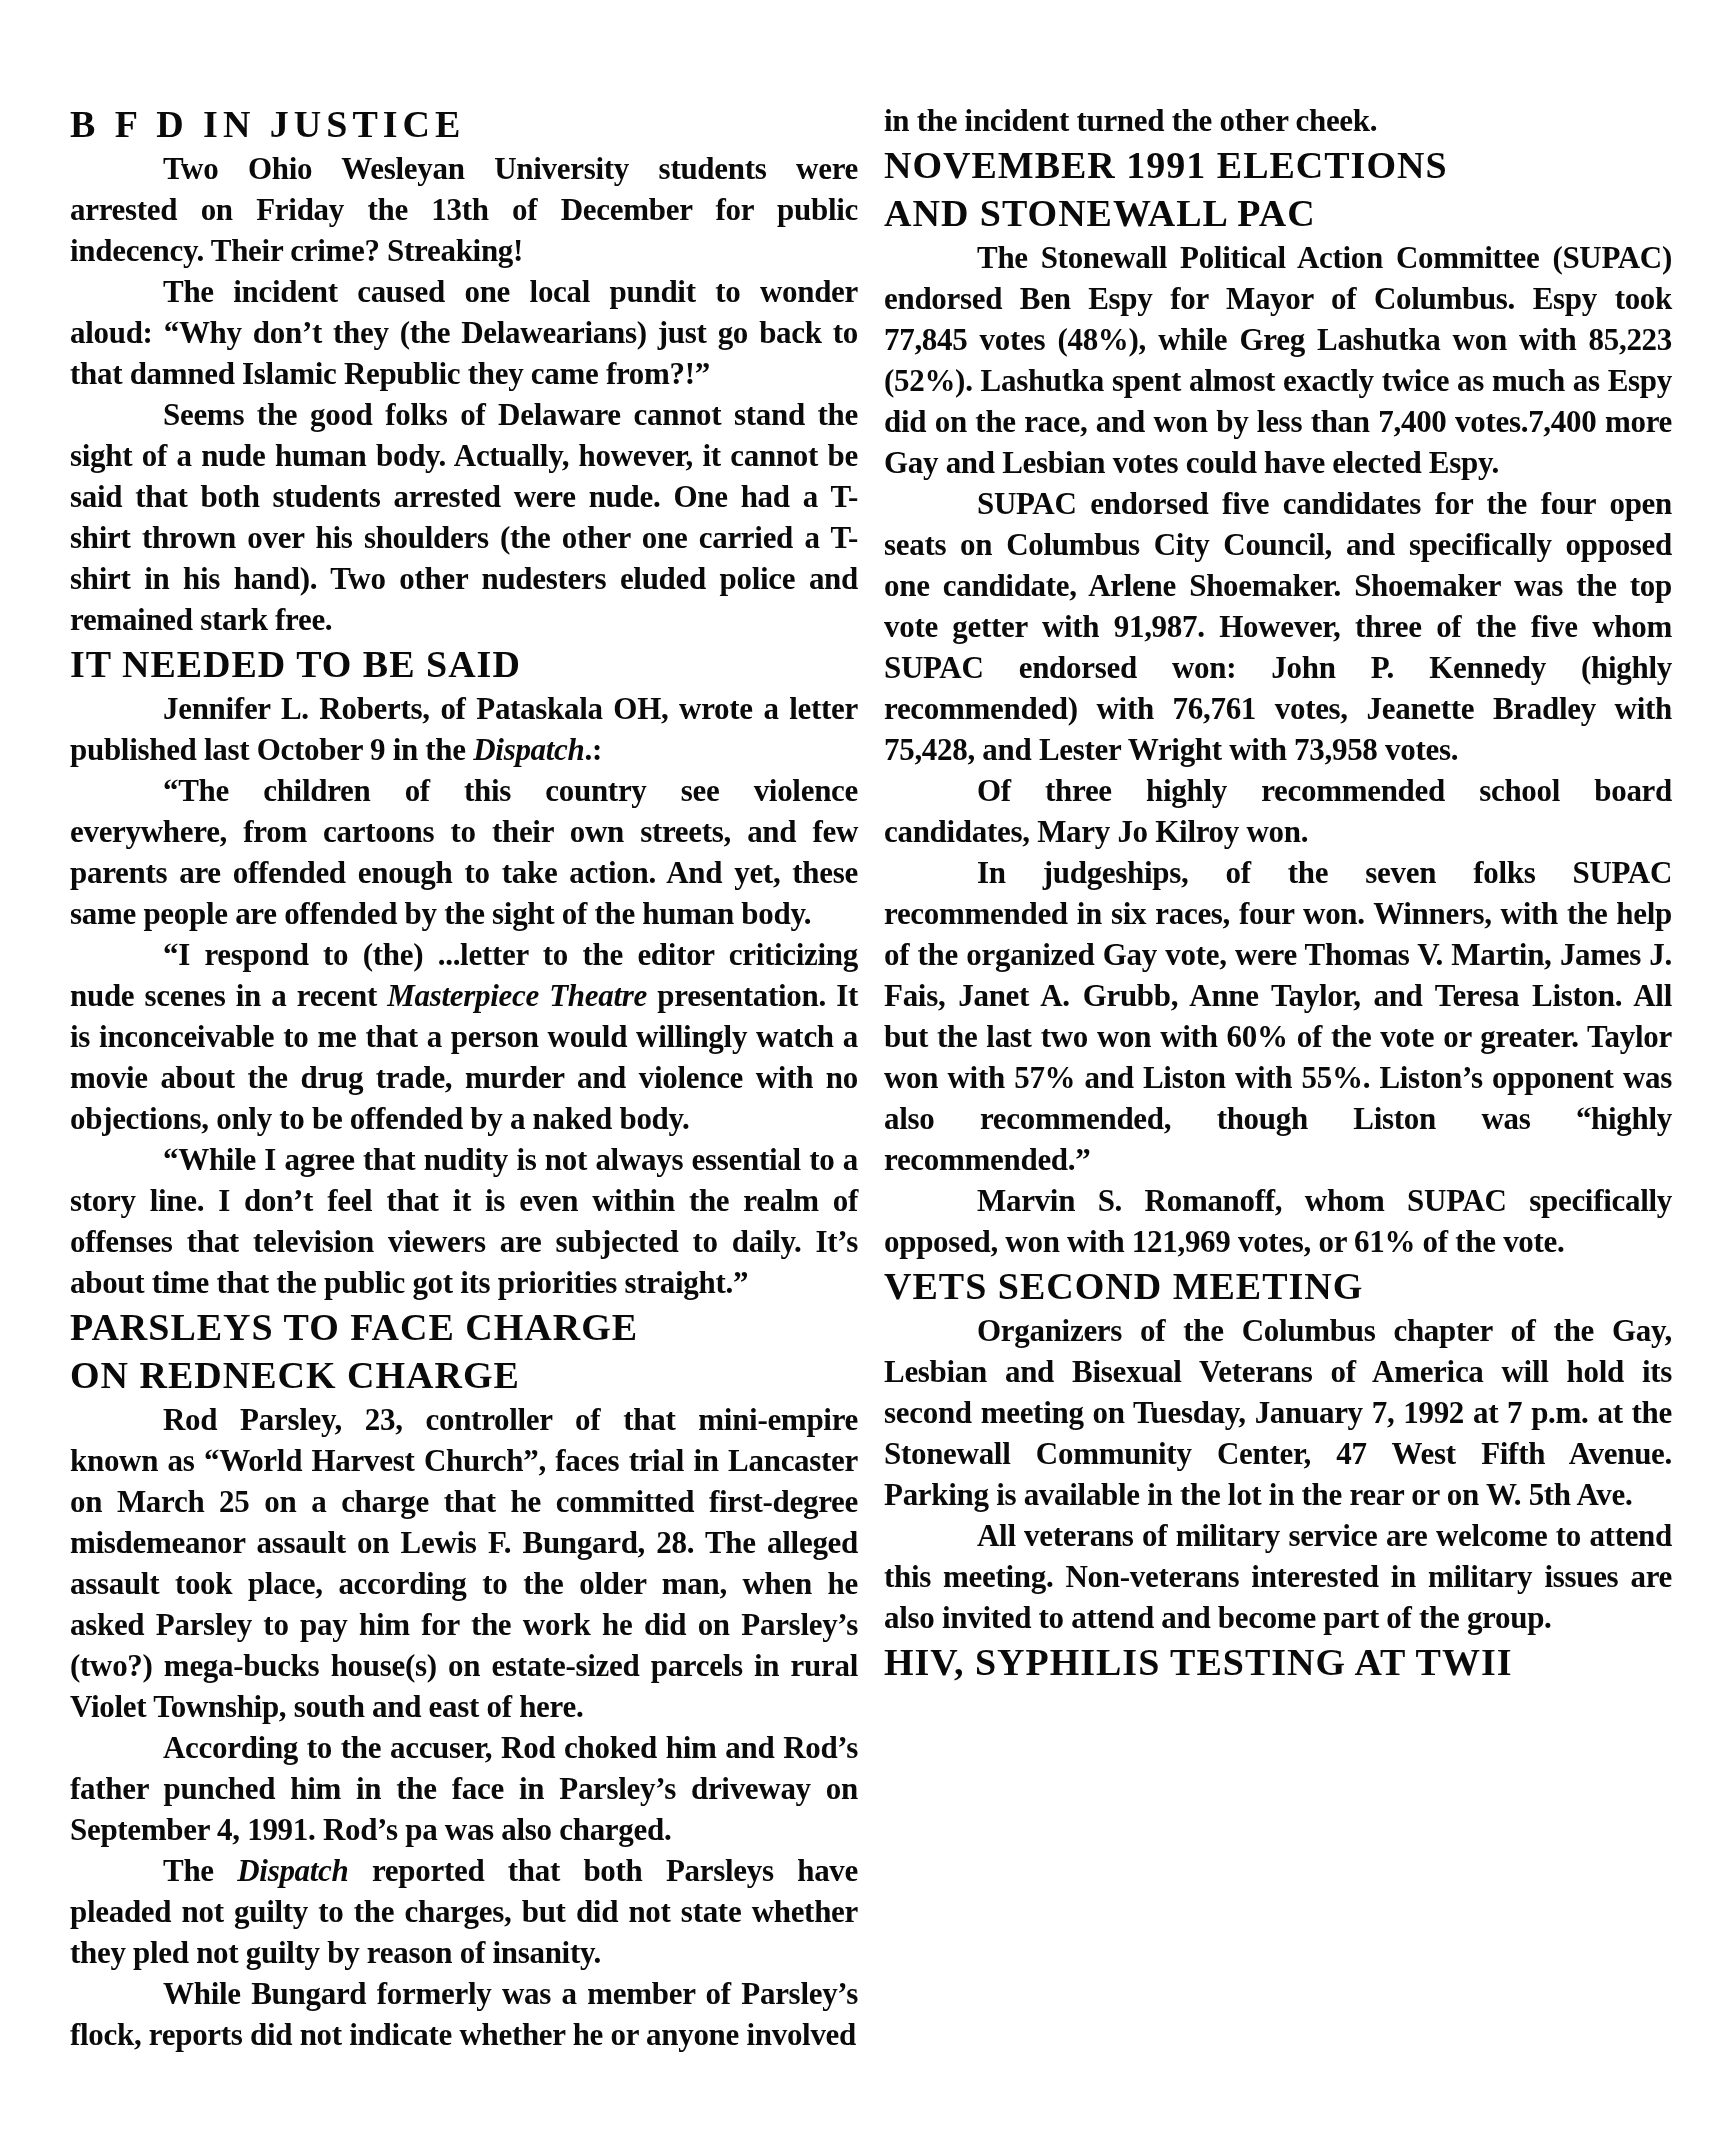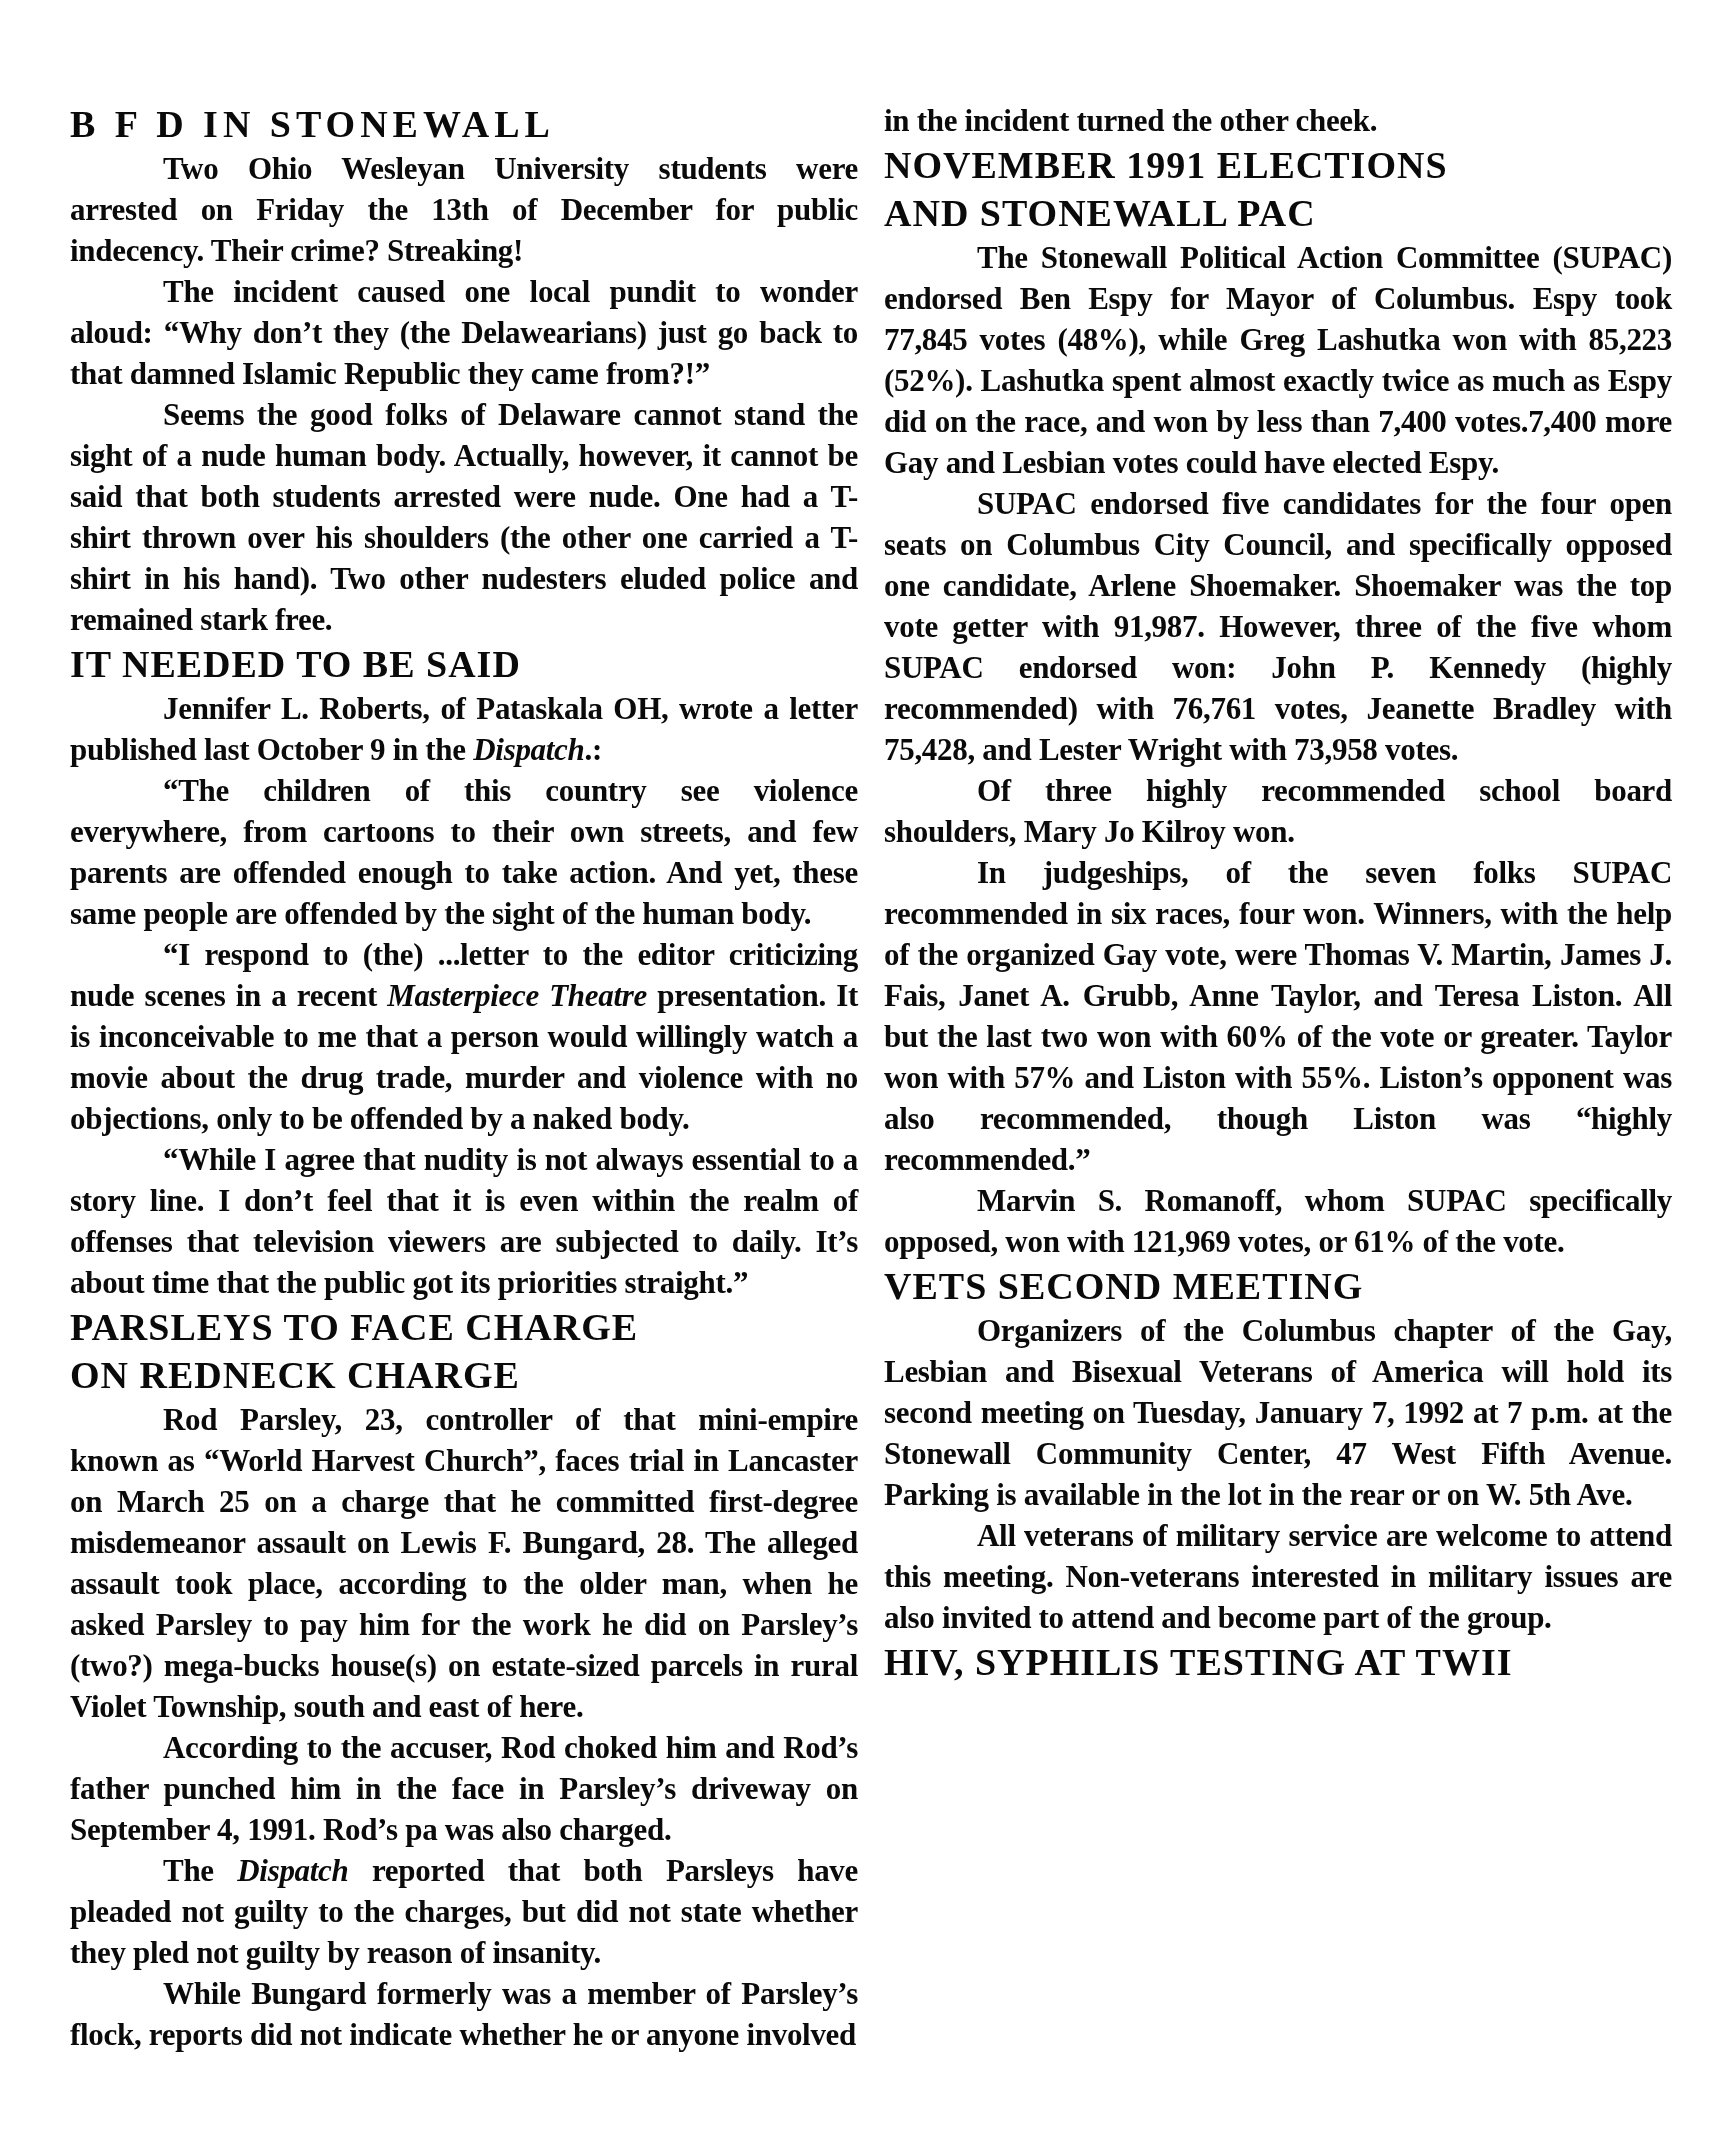--- a/index.html
+++ b/index.html
@@ -24,21 +24,21 @@
   .after-head { margin-top: 4px; }
   em { font-style: italic; }
 </style>
 </head>
 <body>
 
 <div class="page">
   <div class="col col-left" id="col-left">
       <section>
         <h2 class="headline spaced">
-          <span class="line">B F D IN STONEWALL</span>
+          <span class="line">B F D IN JUSTICE</span>
         </h2>
         <p class="para after-head"><span>Two Ohio Wesleyan University students were arrested on Friday the 13th of December for public indecency. Their crime? Streaking!</span></p>
         <p class="para"><span>The incident caused one local pundit to wonder aloud: “Why don’t they (the Delawearians) just go back to that damned Islamic Republic they came from?!”</span></p>
         <p class="para"><span>Seems the good folks of Delaware cannot stand the sight of a nude human body. Actually, however, it cannot be said that both students arrested were nude. One had a T-shirt thrown over his shoulders (the other one carried a T-shirt in his hand). Two other nudesters eluded police and remained stark free.</span></p>
       </section>
       <section>
         <h2 class="headline">
           <span class="line">IT NEEDED TO BE SAID</span>
         </h2>
         <p class="para after-head"><span>Jennifer L. Roberts, of Pataskala OH, wrote a letter published last October 9 in the </span><em>Dispatch</em><span>.:</span></p>
@@ -61,21 +61,21 @@
       <section>
         <p class="para noindent"><span>in the incident turned the other cheek.</span></p>
       </section>
       <section>
         <h2 class="headline">
           <span class="line">NOVEMBER 1991 ELECTIONS</span>
           <span class="line">AND STONEWALL PAC</span>
         </h2>
         <p class="para after-head"><span>The Stonewall Political Action Committee (SUPAC) endorsed Ben Espy for Mayor of Columbus. Espy took 77,845 votes (48%), while Greg Lashutka won with 85,223 (52%). Lashutka spent almost exactly twice as much as Espy did on the race, and won by less than 7,400 votes.7,400 more Gay and Lesbian votes could have elected Espy.</span></p>
         <p class="para"><span>SUPAC endorsed five candidates for the four open seats on Columbus City Council, and specifically opposed one candidate, Arlene Shoemaker. Shoemaker was the top vote getter with 91,987. However, three of the five whom SUPAC endorsed won: John P. Kennedy (highly recommended) with 76,761 votes, Jeanette Bradley with 75,428, and Lester Wright with 73,958 votes.</span></p>
-        <p class="para"><span>Of three highly recommended school board shoulders, Mary Jo Kilroy won.</span></p>
+        <p class="para"><span>Of three highly recommended school board candidates, Mary Jo Kilroy won.</span></p>
         <p class="para"><span>In judgeships, of the seven folks SUPAC recommended in six races, four won. Winners, with the help of the organized Gay vote, were Thomas V. Martin, James J. Fais, Janet A. Grubb, Anne Taylor, and Teresa Liston. All but the last two won with 60% of the vote or greater. Taylor won with 57% and Liston with 55%. Liston’s opponent was also recommended, though Liston was “highly recommended.”</span></p>
         <p class="para"><span>Marvin S. Romanoff, whom SUPAC specifically opposed, won with 121,969 votes, or 61% of the vote.</span></p>
       </section>
       <section>
         <h2 class="headline">
           <span class="line">VETS SECOND MEETING</span>
         </h2>
         <p class="para after-head"><span>Organizers of the Columbus chapter of the Gay, Lesbian and Bisexual Veterans of America will hold its second meeting on Tuesday, January 7, 1992 at 7 p.m. at the Stonewall Community Center, 47 West Fifth Avenue. Parking is available in the lot in the rear or on W. 5th Ave.</span></p>
         <p class="para"><span>All veterans of military service are welcome to attend this meeting. Non-veterans interested in military issues are also invited to attend and become part of the group.</span></p>
       </section>

